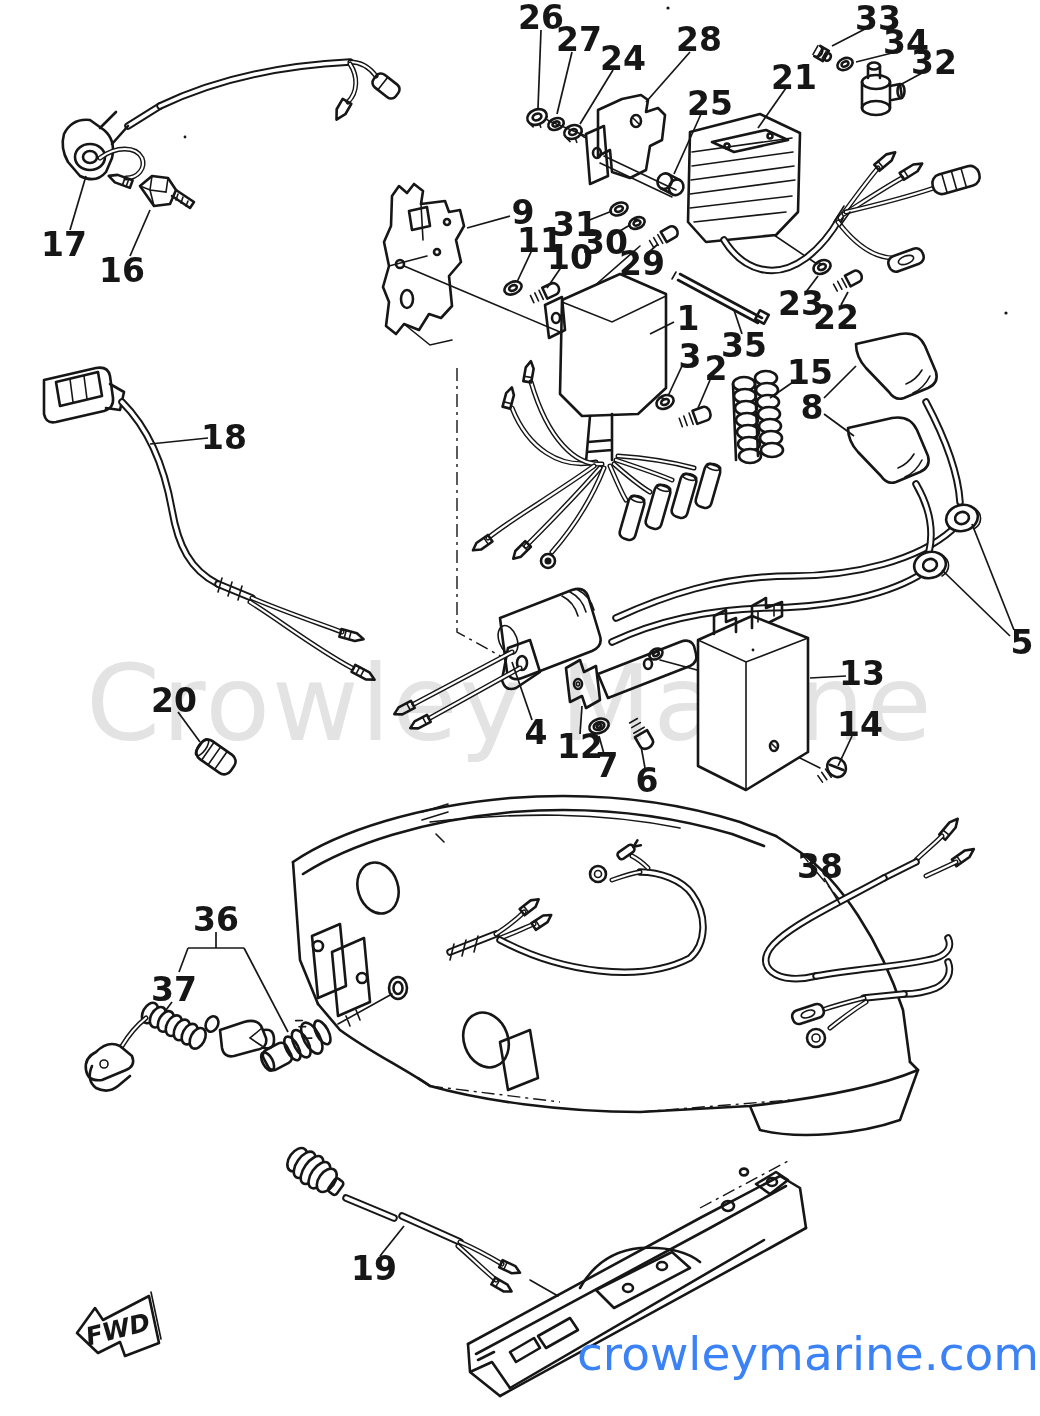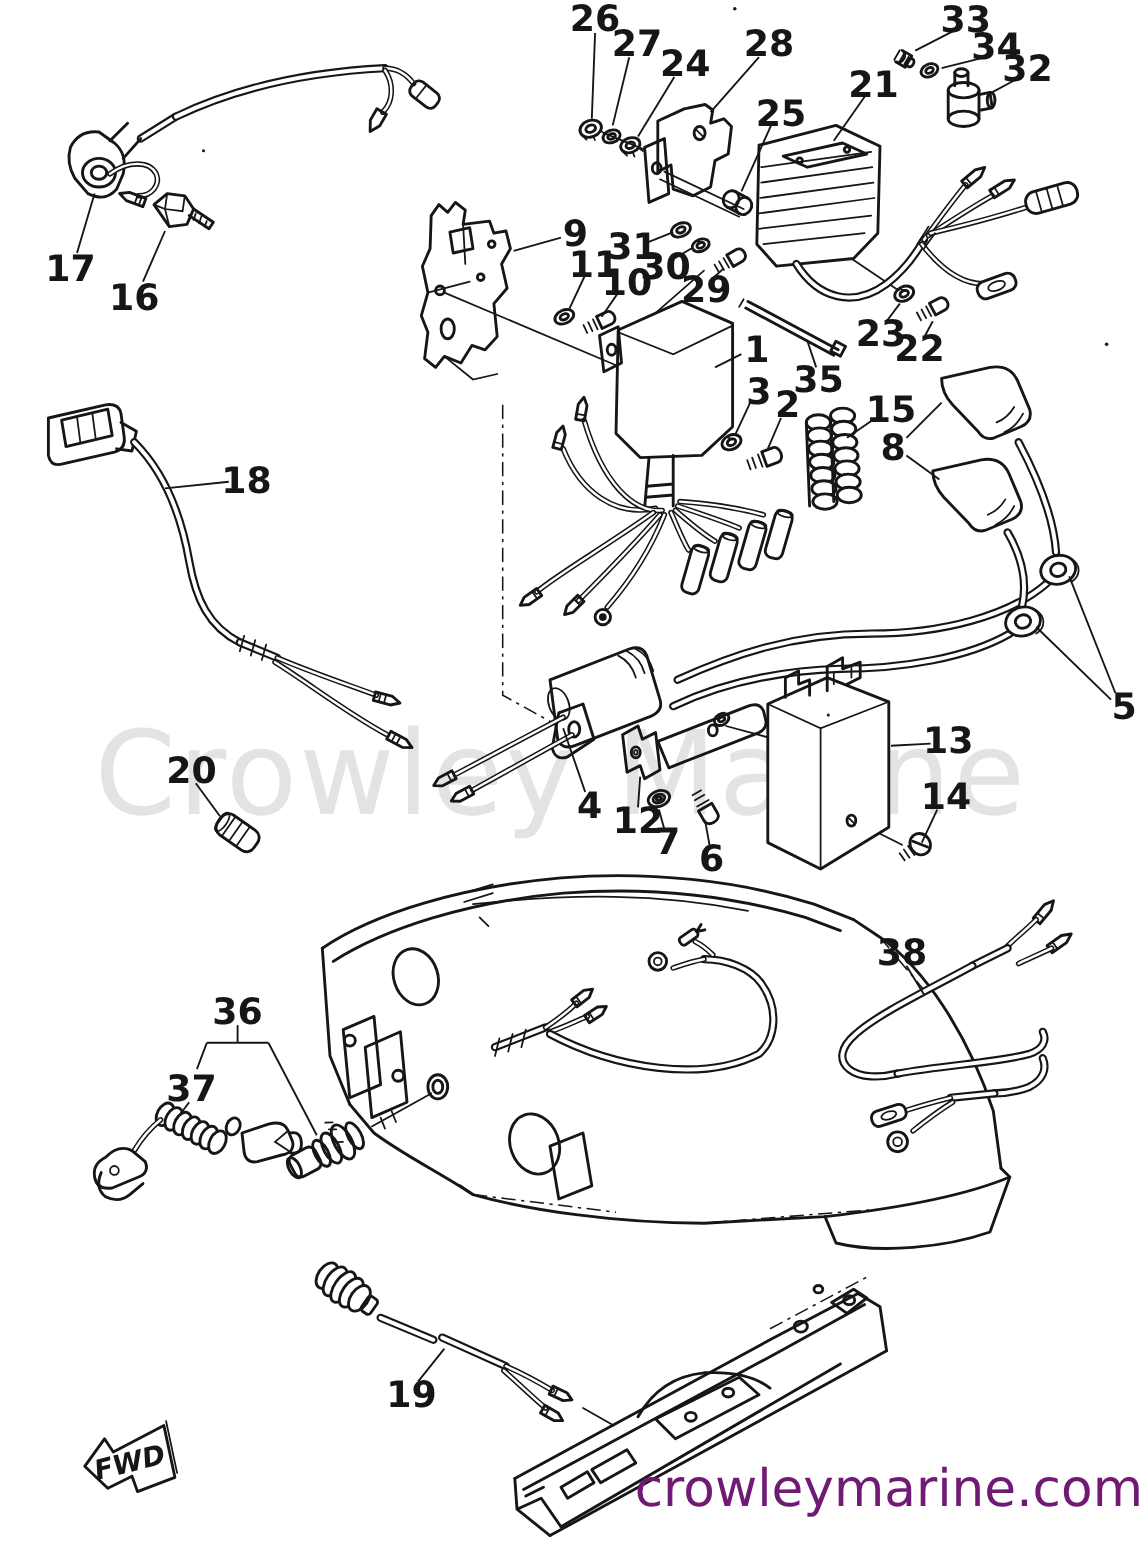--- a/index.html
+++ b/index.html
@@ -1,20 +1,20 @@
 <!DOCTYPE html>
 <html><head>
 <meta charset="utf-8">
 <style>
   html,body{margin:0;padding:0;background:#fff;}
   #stage{position:relative;width:1040px;height:1416px;background:#ffffff;overflow:hidden;
          font-family:"DejaVu Sans","Liberation Sans",sans-serif;}
   #watermark{position:absolute;left:86px;top:642px;font-size:106px;font-weight:400;
              color:#e3e3e3;white-space:nowrap;letter-spacing:2px;z-index:1;}
-  #sitecredit{position:absolute;left:577px;top:1326px;font-size:47px;color:#701a75;
+  #sitecredit{position:absolute;left:577px;top:1326px;font-size:47px;color:#3b82f6;
               white-space:nowrap;z-index:3;}
   svg#art{position:absolute;left:0;top:0;z-index:2;}
   .ln{fill:none;stroke:#161616;stroke-width:2.6;stroke-linecap:round;stroke-linejoin:round;}
   .thin{fill:none;stroke:#161616;stroke-width:1.6;stroke-linecap:round;}
   .dash{fill:none;stroke:#161616;stroke-width:1.4;stroke-dasharray:13 5 3 5;}
   .tube{fill:none;stroke:#161616;stroke-width:7.5;stroke-linecap:round;stroke-linejoin:round;}
   .tube-core{fill:none;stroke:#ffffff;stroke-width:3.6;stroke-linecap:round;stroke-linejoin:round;}
   .tube2{fill:none;stroke:#161616;stroke-width:5;stroke-linecap:round;stroke-linejoin:round;}
   .tube2-core{fill:none;stroke:#ffffff;stroke-width:2.2;stroke-linecap:round;stroke-linejoin:round;}
   .wf{fill:#ffffff;stroke:#161616;stroke-width:2.6;stroke-linejoin:round;}

